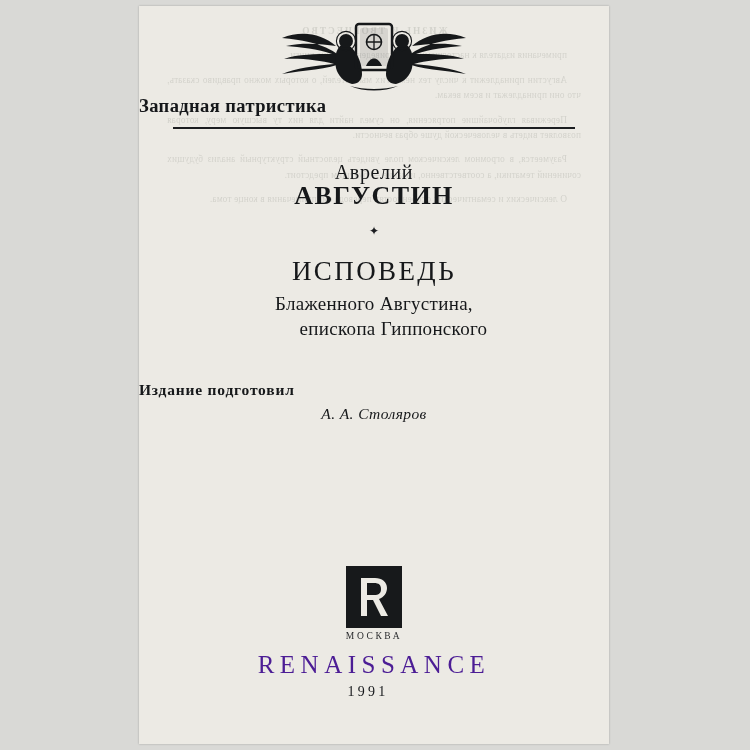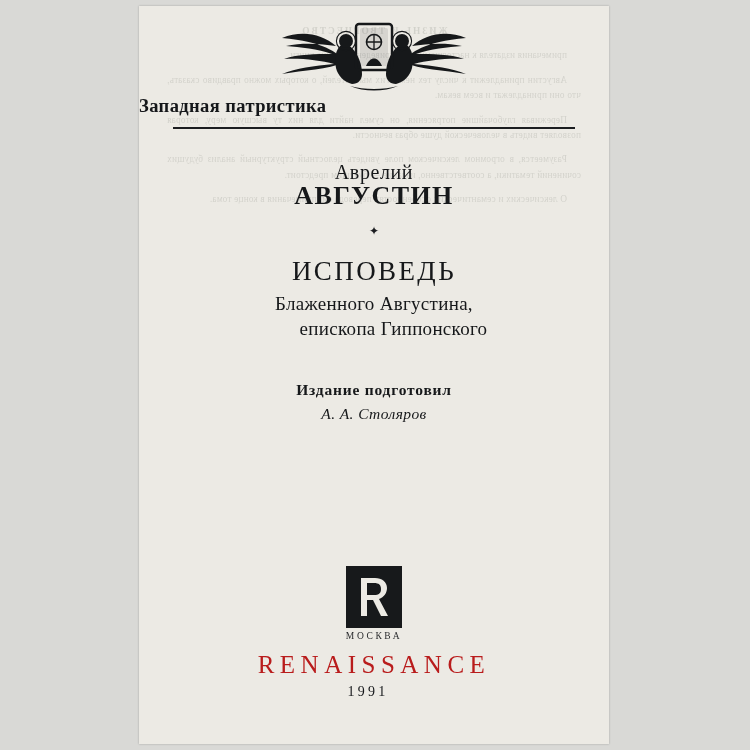--- a/index.html
+++ b/index.html
@@ -145,21 +145,20 @@
     text-align: center;
     font-size: 19px;
     letter-spacing: 0.3px;
     padding-left: 39px;
   }
 
   .prepared-label {
     position: absolute;
     left: 0; right: 0;
     top: 375px;
-    text-align: center;
     font-size: 15.5px;
     font-weight: bold;
     letter-spacing: 0.8px;
   }
   .prepared-name {
     position: absolute;
     left: 0; right: 0;
     top: 399px;
     text-align: center;
     font-size: 15.5px;
@@ -185,21 +184,21 @@
     letter-spacing: 2.6px;
     color: #2a2c2e;
   }
   .publisher {
     position: absolute;
     left: 0; right: 0;
     top: 645px;
     text-align: center;
     font-size: 25px;
     letter-spacing: 5.5px;
-    color: #b91c1c;
+    color: #4c1d95;
   }
   .year {
     position: absolute;
     left: 0; right: 12px;
     top: 678px;
     text-align: center;
     font-size: 14px;
     letter-spacing: 3.2px;
     color: #15171a;
   }

